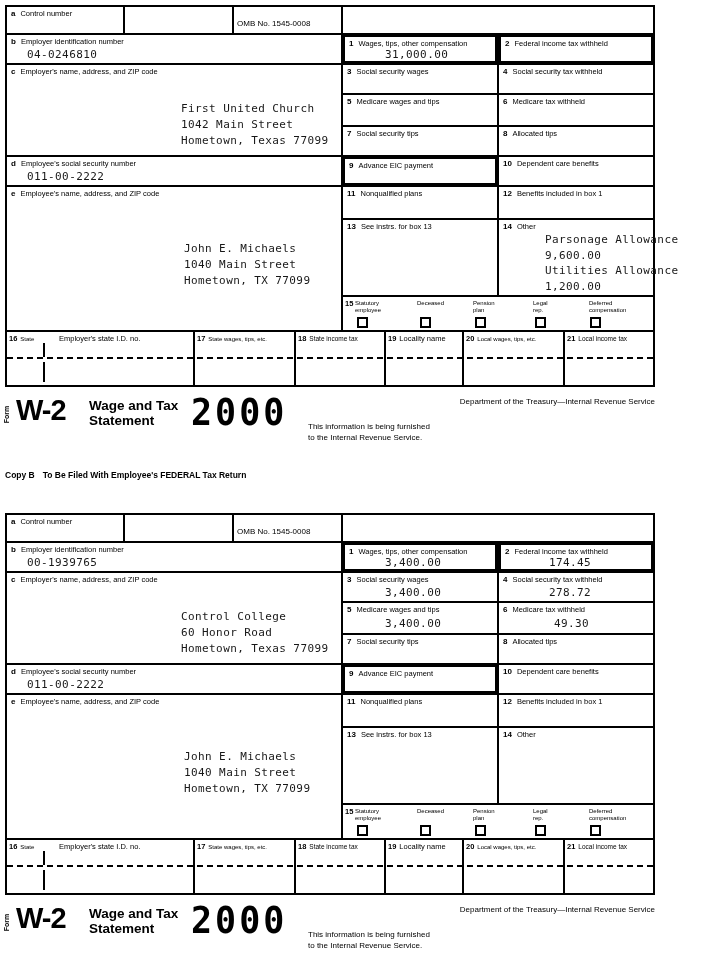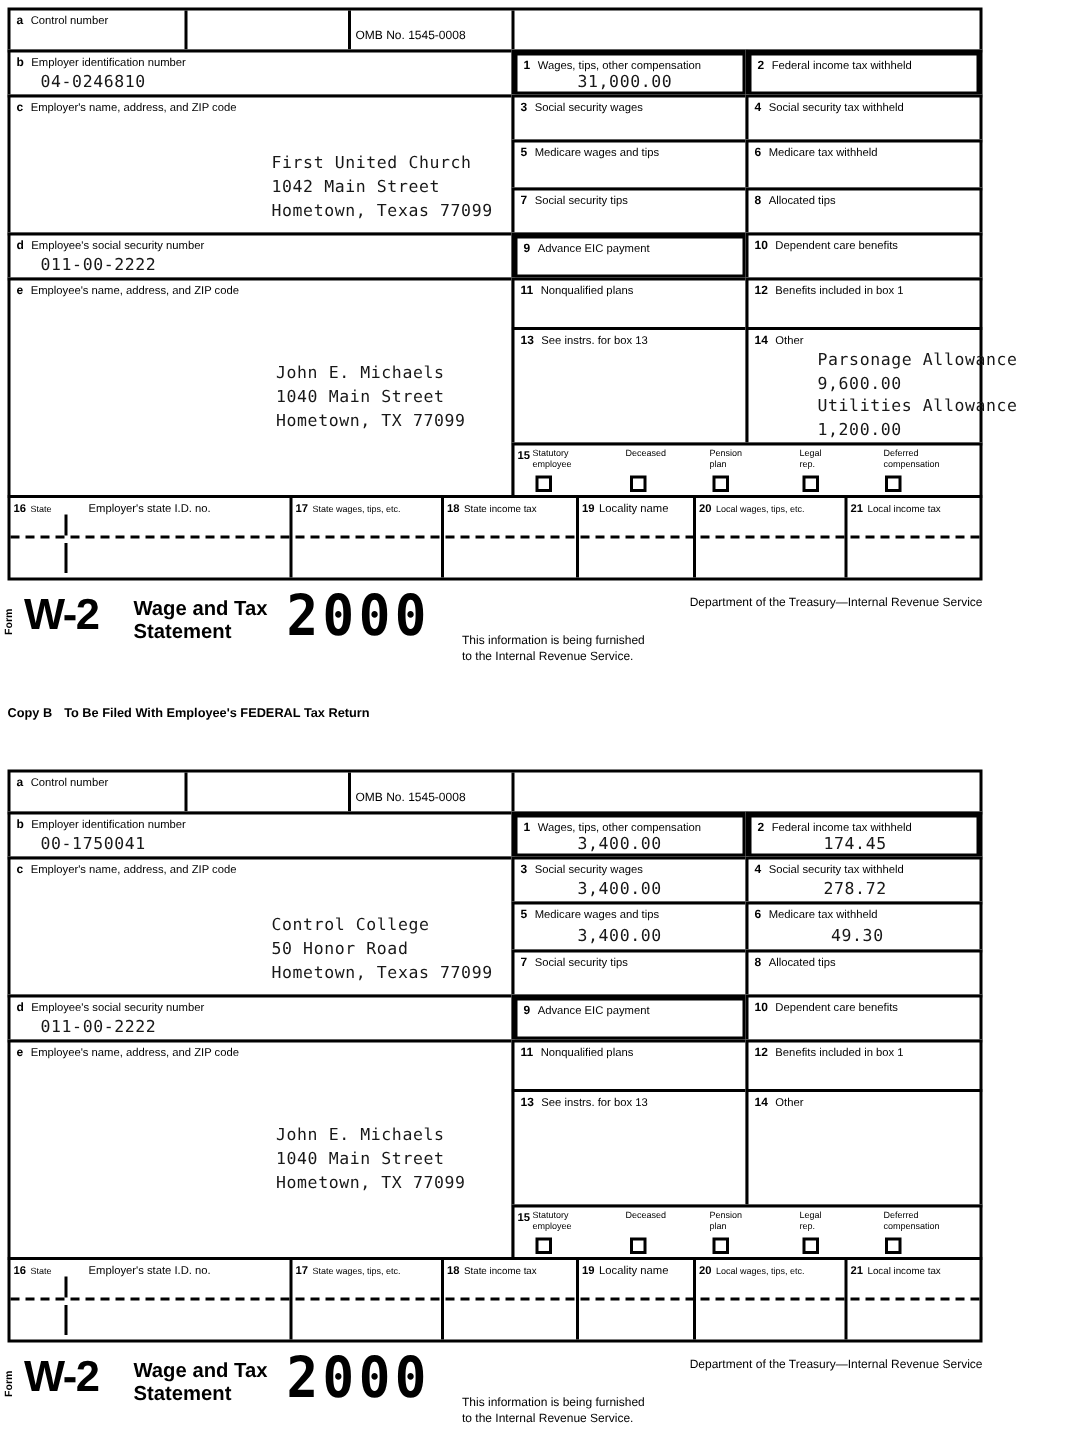--- a/index.html
+++ b/index.html
@@ -181,36 +181,36 @@
     <div class="bx" style="left:0;top:0;width:650px;height:30px">
       <div class="lab"><span class="n">a</span><span>Control number</span></div>
       <div class="vline" style="left:116px;top:0;height:26px"></div>
       <div class="vline" style="left:225px;top:0;height:26px"></div>
       <div class="vline" style="left:334px;top:0;height:26px"></div>
       <div class="omb" style="left:230px;top:12px">OMB No. 1545-0008</div>
     </div>
 
     <div class="bx" style="left:0;top:28px;width:338px;height:32px">
       <div class="lab"><span class="n">b</span><span>Employer identification number</span></div>
-      <div class="val" style="left:20px;top:13px">00-1750041</div>
+      <div class="val" style="left:20px;top:13px">00-1939765</div>
     </div>
     <div class="bx thick" style="left:336px;top:28px;width:158px;height:32px">
       <div class="lab"><span class="n">1</span><span>Wages, tips, other compensation</span></div>
       <div class="val" style="left:40px;top:11px">3,400.00</div>
     </div>
     <div class="bx thick" style="left:492px;top:28px;width:158px;height:32px">
       <div class="lab"><span class="n">2</span><span>Federal income tax withheld</span></div>
       <div class="val" style="left:48px;top:11px">174.45</div>
     </div>
 
     <div class="bx" style="left:0;top:58px;width:338px;height:94px">
       <div class="lab"><span class="n">c</span><span>Employer's name, address, and ZIP code</span></div>
       <div class="addr" style="left:150px;top:36px">
         <div class="val">Control College</div>
-        <div class="val">50 Honor Road</div>
+        <div class="val">60 Honor Road</div>
         <div class="val">Hometown, Texas 77099</div>
       </div>
     </div>
     <div class="bx" style="left:336px;top:58px;width:158px;height:32px">
       <div class="lab"><span class="n">3</span><span>Social security wages</span></div>
       <div class="val" style="left:42px;top:13px">3,400.00</div>
     </div>
     <div class="bx" style="left:492px;top:58px;width:158px;height:32px">
       <div class="lab"><span class="n">4</span><span>Social security tax withheld</span></div>
       <div class="val" style="left:50px;top:13px">278.72</div>

